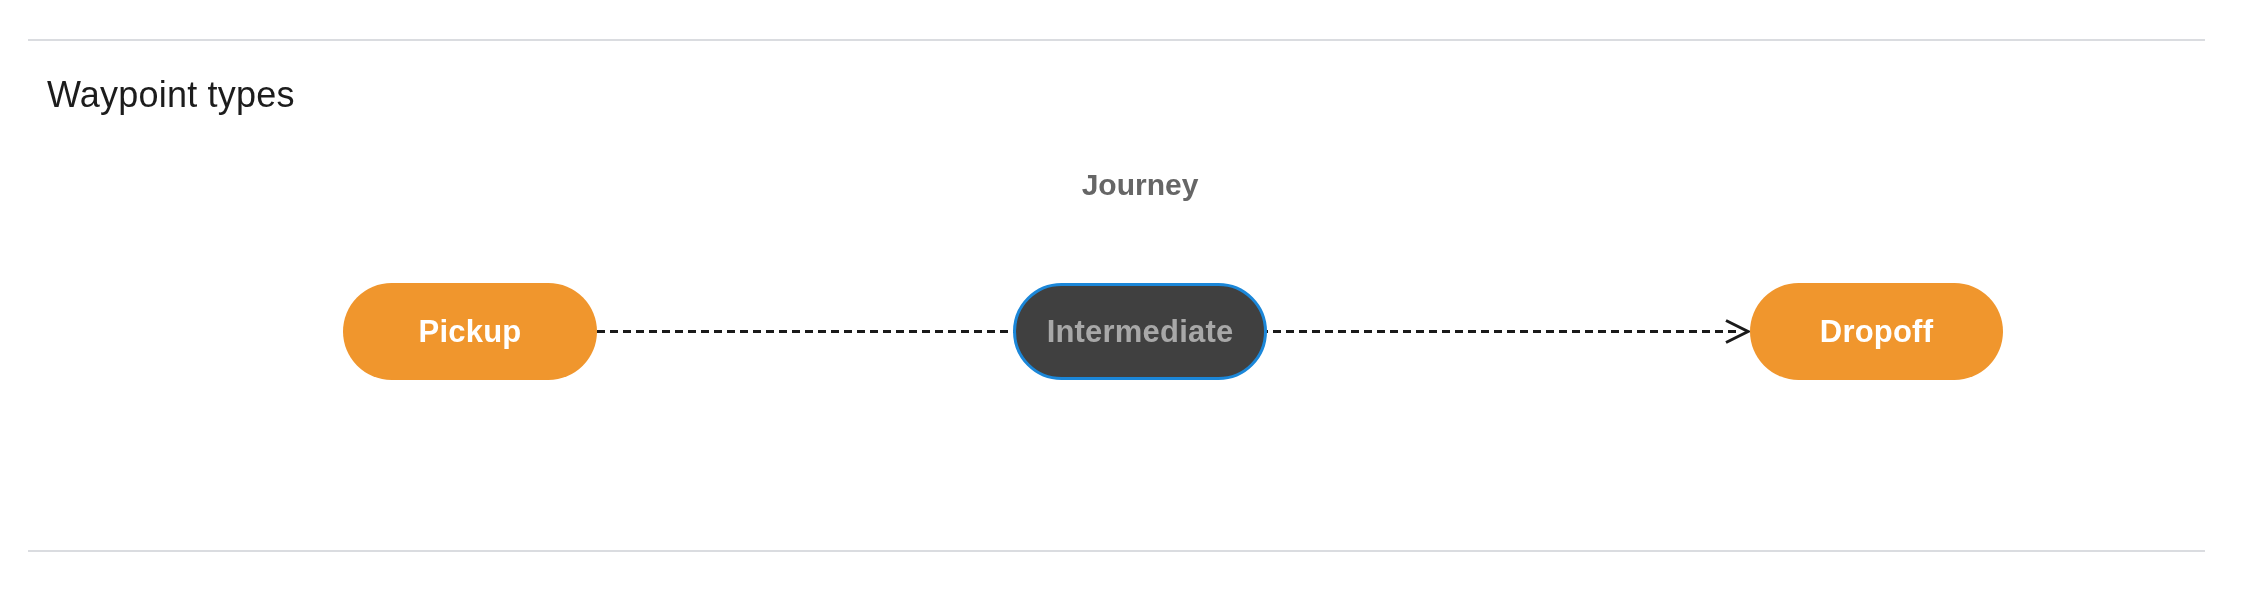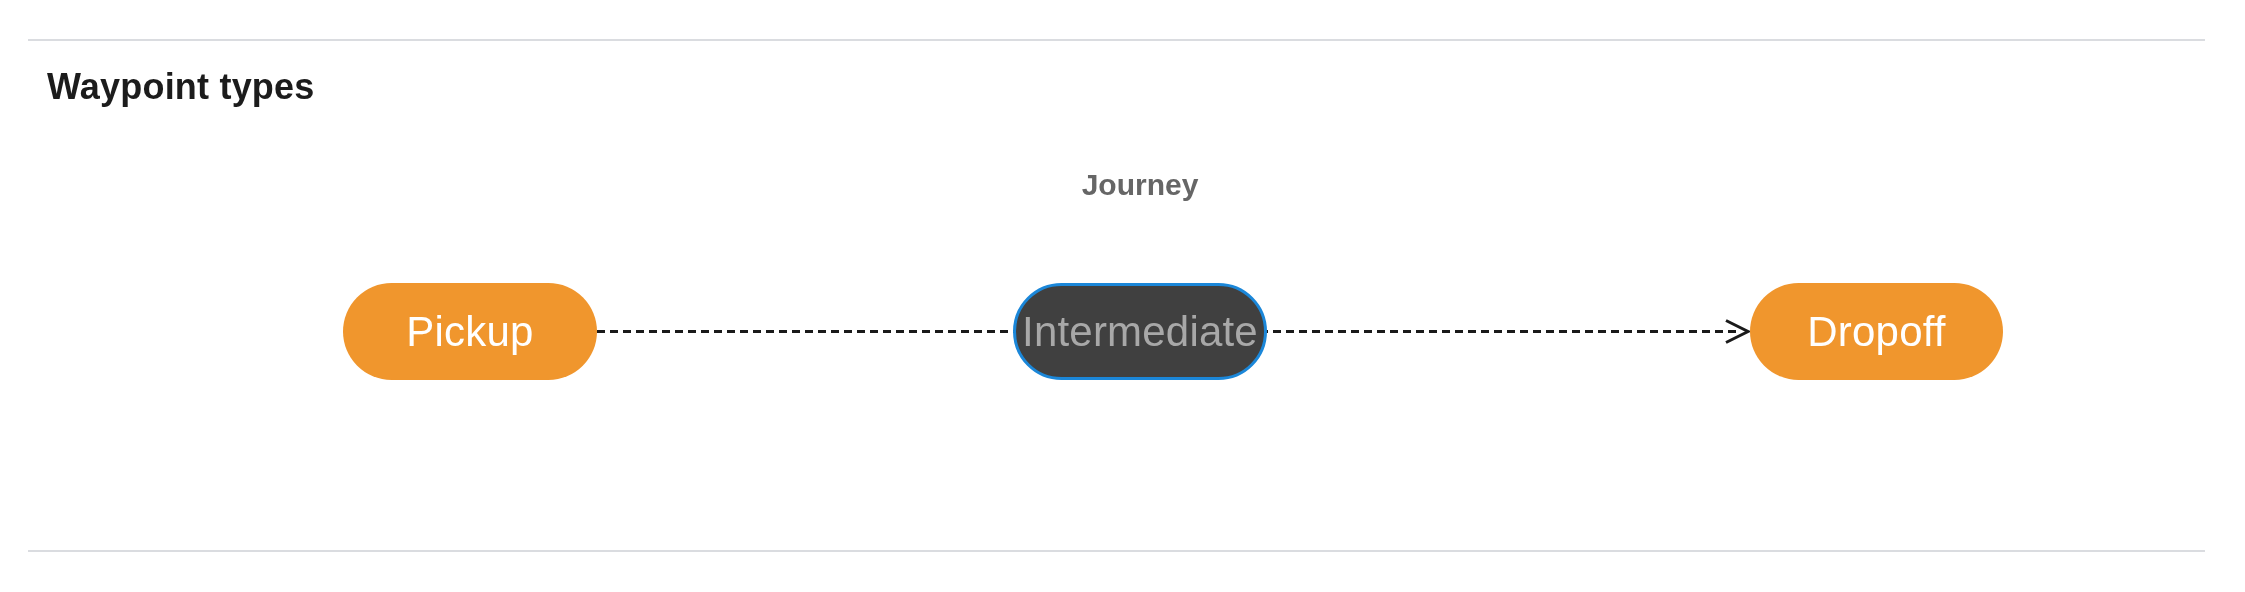--- a/index.html
+++ b/index.html
@@ -22,23 +22,23 @@
   }
   .divider {
     position: absolute;
     left: 28px; width: 2177px; height: 2px;
     background: var(--c-divider);
   }
   .divider.top { top: 39px; }
   .divider.bottom { top: 550px; }
   .page-title {
     position: absolute;
-    left: 47px; top: 66px;
+    left: 47px; top: 74px;
     font-size: 36px;
-    font-weight: 700;
+    font-weight: 400;
     color: var(--c-heading);
     letter-spacing: 0.2px;
   }
   .diagram {
     position: absolute;
     left: 0; top: 0; width: 2245px; height: 528px;
   }
   .journey-label {
     position: absolute;
     left: 1013px; top: 168px; width: 254px;
@@ -68,22 +68,22 @@
   }
   .pill {
     position: absolute;
     top: 283px;
     height: 97px;
     width: 254px;
     border-radius: 48.5px;
     display: flex;
     align-items: center;
     justify-content: center;
-    font-size: 42px;
-    font-weight: 400;
+    font-size: 31px;
+    font-weight: 700;
     z-index: 2;
     letter-spacing: 0.2px;
   }
   .pill.terminal {
     background: var(--c-terminal-fill);
     color: var(--c-terminal-text);
   }
   .pill.intermediate {
     background: #404040;
     border: 3px solid var(--c-intermediate-border);

